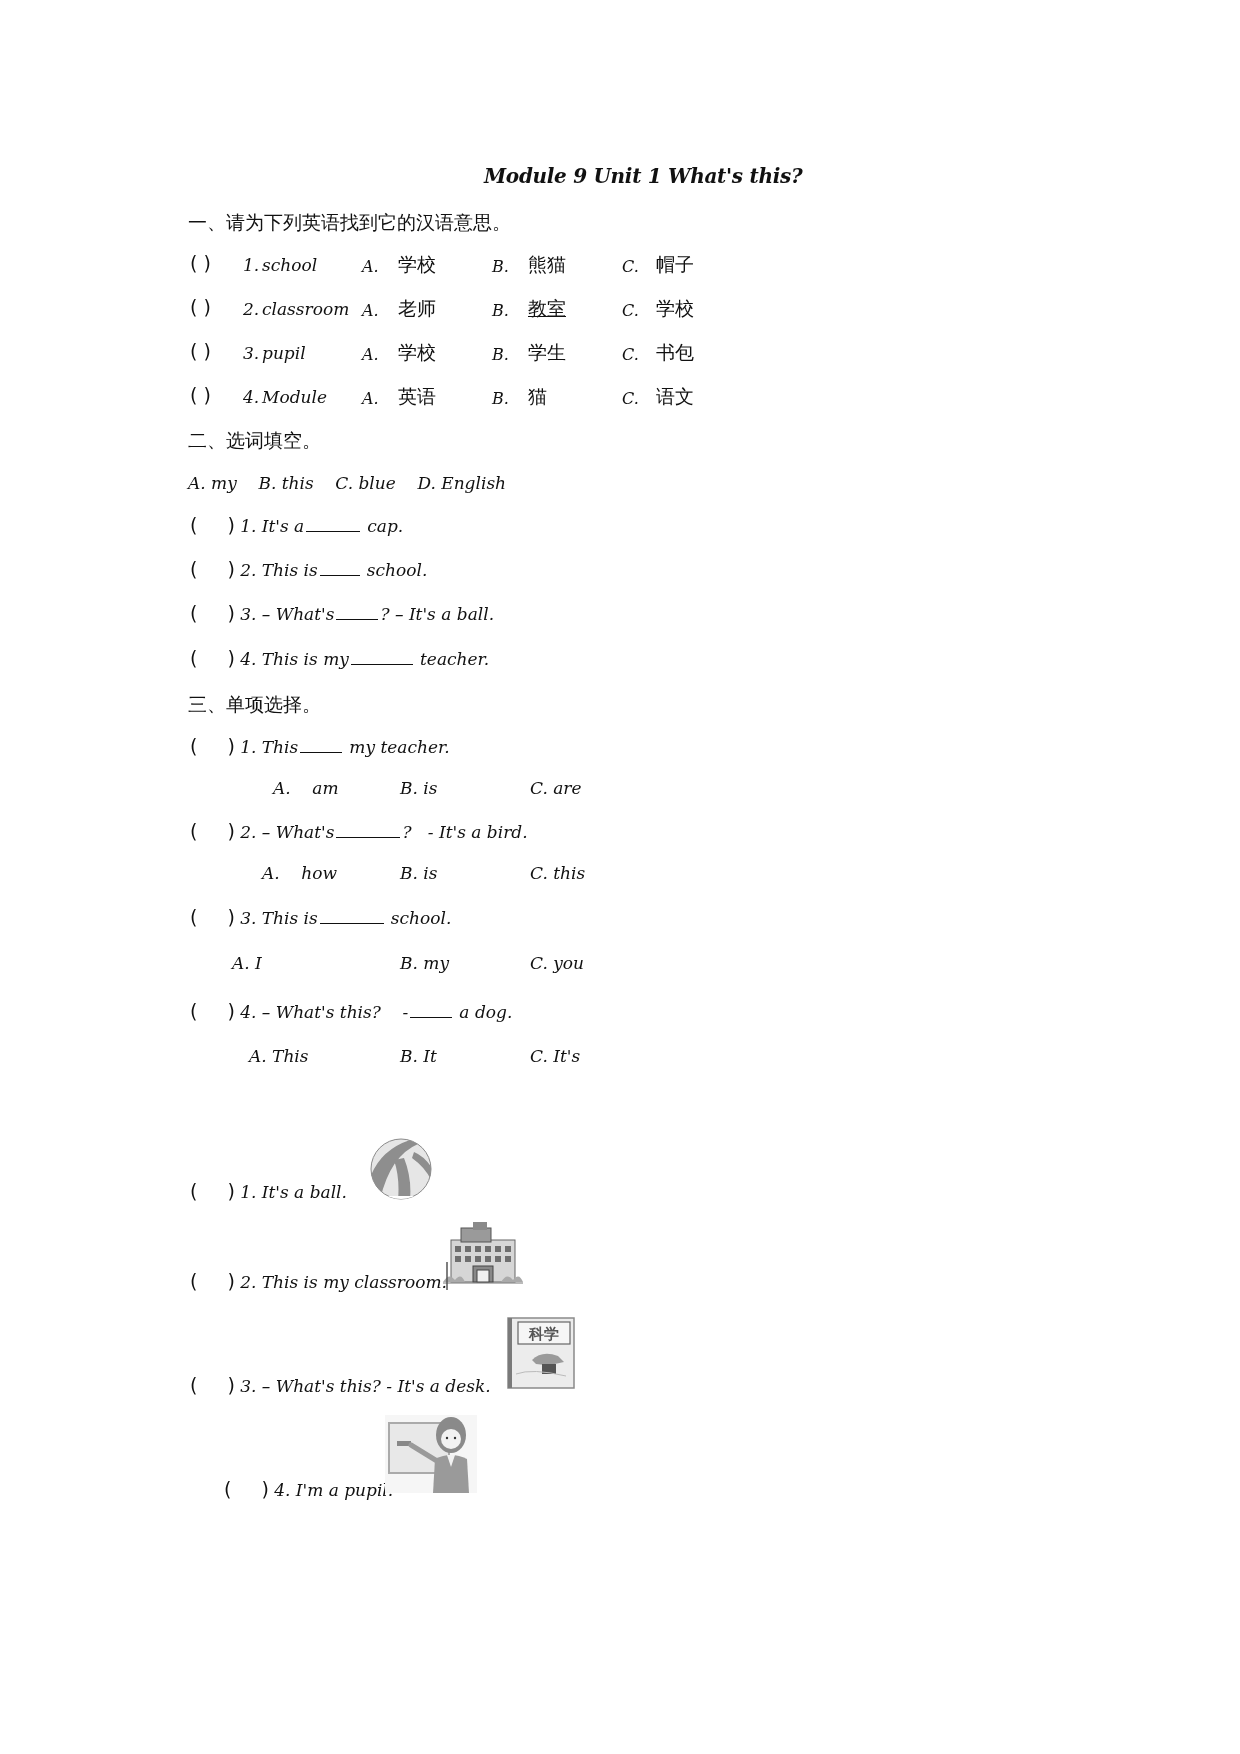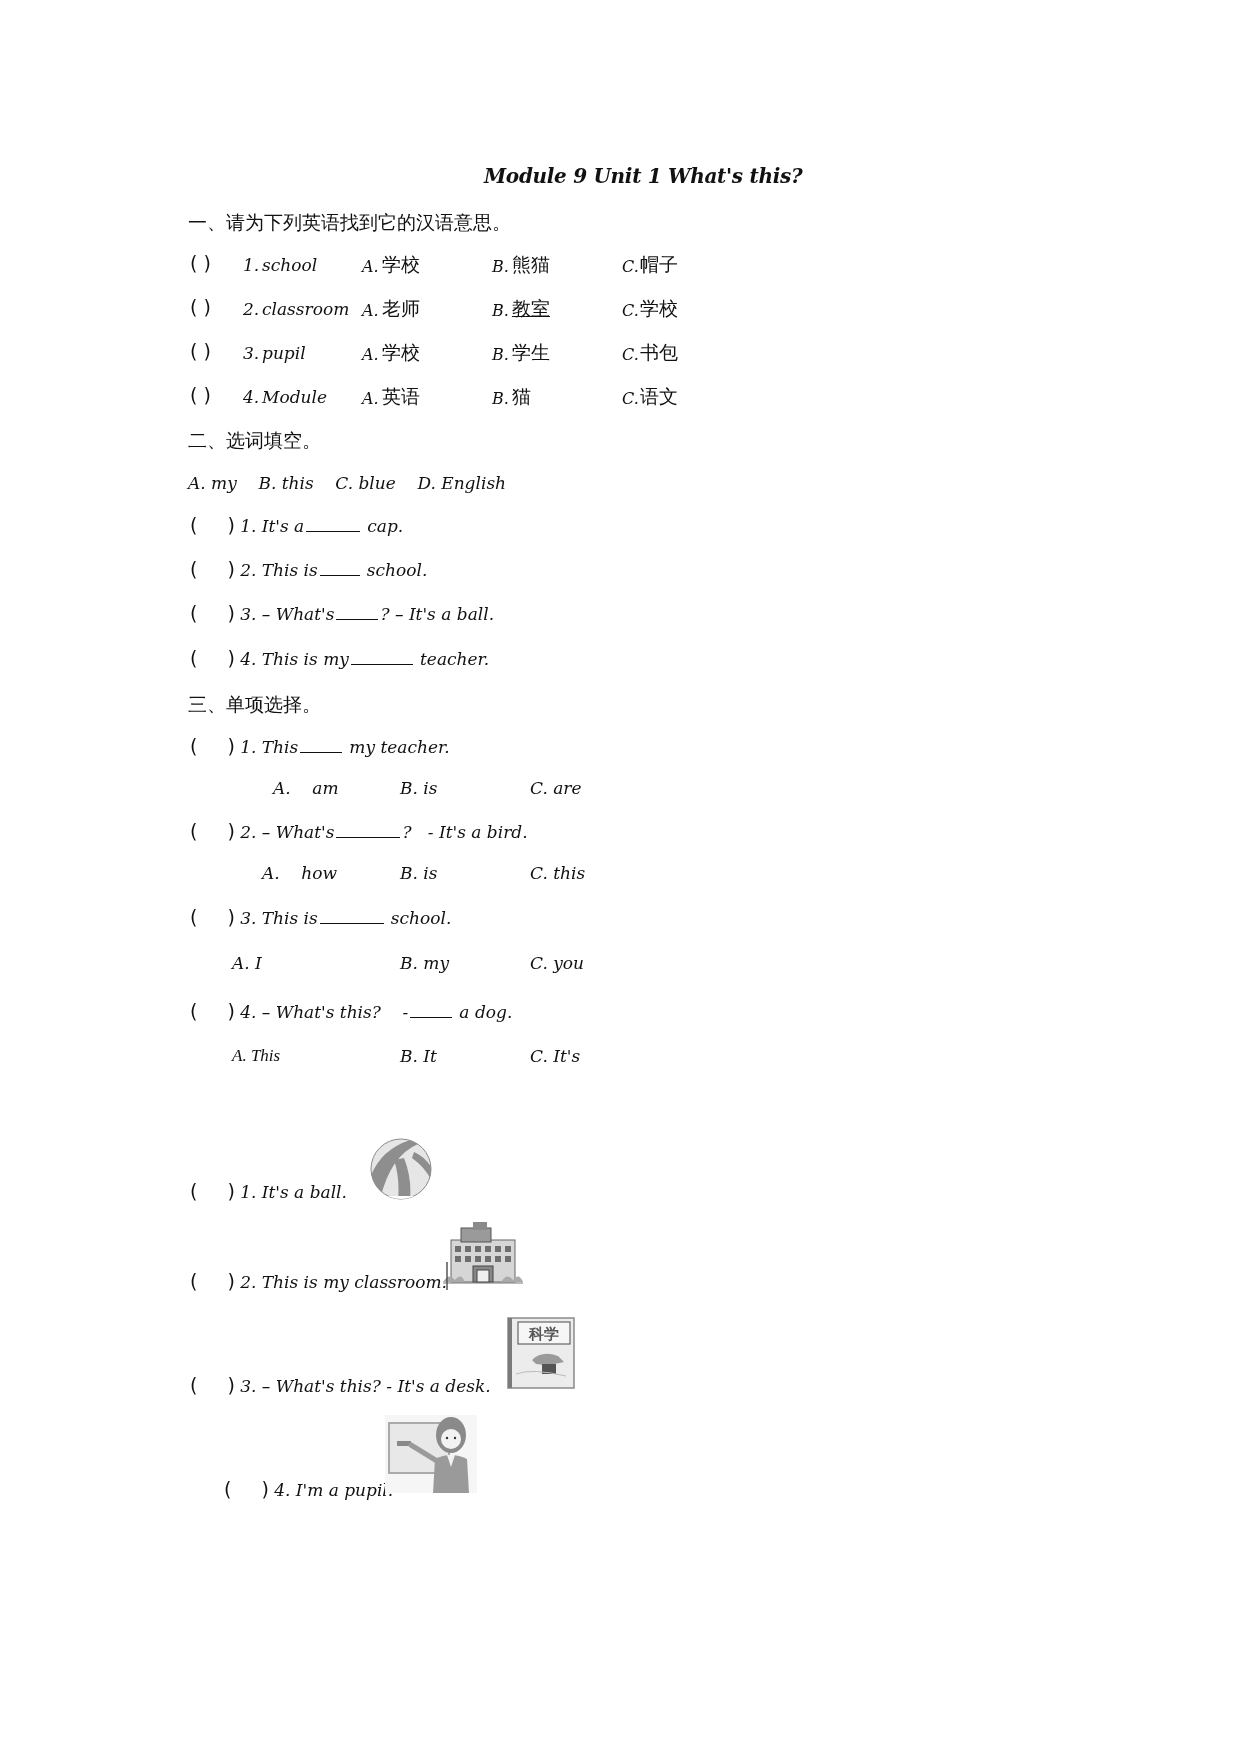--- a/index.html
+++ b/index.html
@@ -4,21 +4,21 @@
 <style>
   html, body { margin: 0; padding: 0; background: #ffffff; }
   body { width: 1240px; height: 1754px; position: relative; overflow: hidden;
          font-family: "DejaVu Sans", sans-serif; color: #111; }
   .page { position: absolute; left: 0; top: 0; width: 1240px; height: 1754px; }
   .abs { position: absolute; white-space: nowrap; }
   .title { font-family: "DejaVu Serif", serif; font-style: italic; font-weight: bold;
            font-size: 20px; left: 484px; top: 164px; letter-spacing: -0.3px; }
   .heading { font-family: "DejaVu Sans", sans-serif; font-size: 19px; left: 188px; }
   .en { font-family: "DejaVu Serif", serif; font-style: italic; font-size: 17px; }
-  .cn { font-family: "DejaVu Sans", sans-serif; font-size: 19px; font-style: normal; }
+  .cn { font-family: "DejaVu Sans", sans-serif; font-size: 19px; font-style: normal; margin-left: 16px; }
   .paren { font-family: "DejaVu Sans", sans-serif; font-size: 19px; font-style: normal; }
   .opt-letter { font-family: "DejaVu Serif", serif; font-style: italic; font-size: 16px; }
   .blank { display: inline-block; border-bottom: 1.5px solid #111; height: 1em; vertical-align: baseline; margin: 0 2px; }
   .img-box { position: absolute; }
 </style>
 </head>
 <body>
 
 <div class="page">
 
@@ -123,21 +123,21 @@
   </div>
   <span class="abs en" style="left:232px;top:953px;">A. I</span>
   <span class="abs en" style="left:400px;top:953px;">B. my</span>
   <span class="abs en" style="left:530px;top:953px;">C. you</span>
 
   <div class="abs" style="left:190px;top:1000px;">
     <span class="paren" style="white-space:pre;">(     )</span>
     <span class="en" style="white-space:pre;">4. – What's this?    -</span><span class="blank" style="width:42px;"></span>
     <span class="en">a dog.</span>
   </div>
-  <span class="abs en" style="left:232px;top:1046px;font-family:Liberation Serif, serif;">A. This</span>
+  <span class="abs en" style="left:249px;top:1046px;">A. This</span>
   <span class="abs en" style="left:400px;top:1046px;">B. It</span>
   <span class="abs en" style="left:530px;top:1046px;">C. It's</span>
 
 
   <div class="abs" style="left:190px;top:1180px;">
     <span class="paren" style="white-space:pre;">(     )</span>
     <span class="en">1. It's a ball.</span>
   </div>
   <div class="img-box" style="left:370px;top:1138px;width:62px;height:62px;">
     <svg width="62" height="62" viewBox="0 0 62 62">

